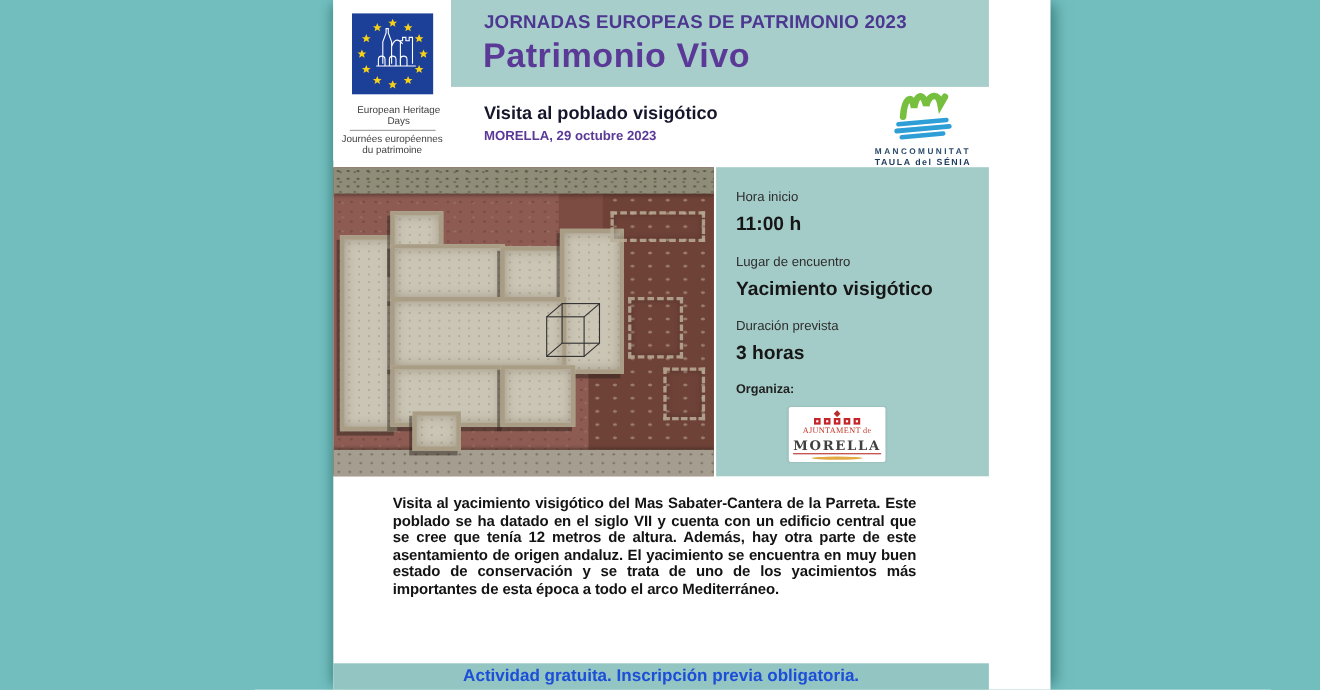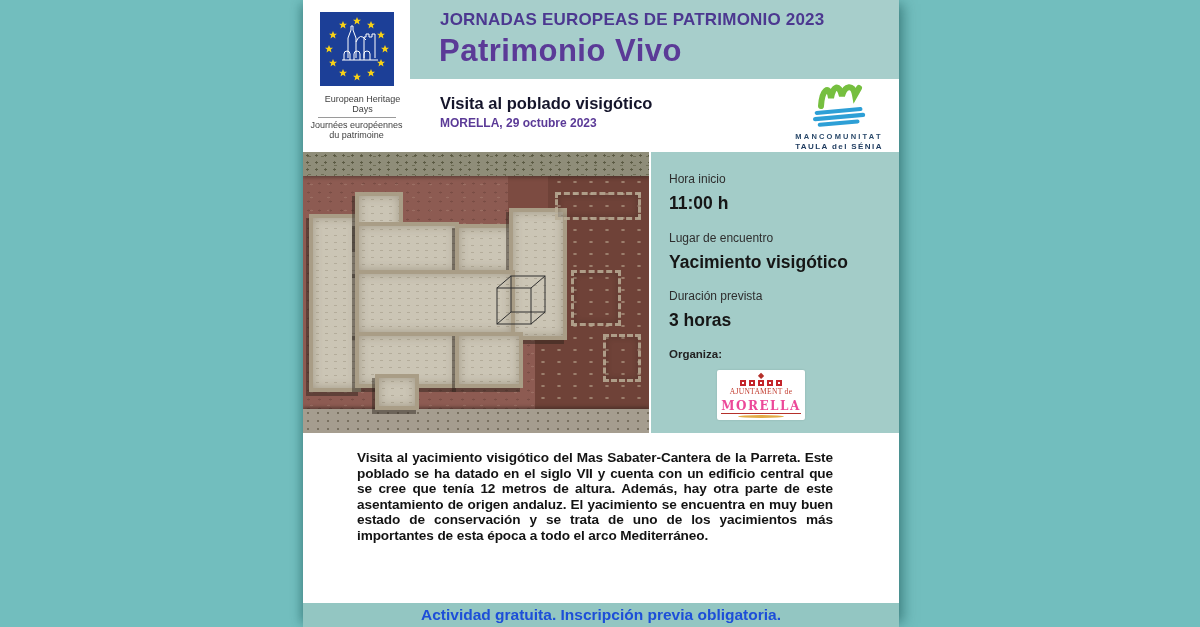--- a/index.html
+++ b/index.html
@@ -3,21 +3,21 @@
 <meta charset="utf-8">
 <style>
   html,body{margin:0;padding:0;}
   body{
     width:1200px;height:627px;overflow:hidden;
     background:#72bebe;
     font-family:"Liberation Sans", sans-serif;
     position:relative;
   }
   .poster{
-    position:absolute;left:303px;top:0;width:596px;height:627px;
+    position:absolute;left:303px;top:0;width:652px;height:627px;
     background:#ffffff;
     box-shadow:-6px 0 10px -4px rgba(10,70,70,.45), 8px 0 12px -4px rgba(10,70,70,.5);
   }
   
   .header-band{
     position:absolute;left:107px;top:0;width:489px;height:79px;
     background:#a7cecb;
   }
   .kicker{
     position:absolute;left:30px;top:10px;
@@ -108,21 +108,21 @@
     position:absolute;left:66px;top:218px;width:88px;height:48px;background:#fff;
     border-radius:2px;text-align:center;padding-top:2px;
     box-shadow:0 0 2px rgba(0,0,0,.15);
   }
   .crest-diamond{color:#b5302a;font-size:8px;line-height:7px;}
   .crest-row{display:flex;justify-content:center;gap:3px;margin-top:1px;}
   .crest-sq{width:6px;height:6px;background:#c4252b;position:relative;}
   .crest-sq::after{content:"";position:absolute;left:2px;top:2px;width:2px;height:2px;background:#fff;}
   .crest-t1{font-family:Liberation Serif, serif;font-size:7.5px;color:#c0392b;letter-spacing:.3px;margin-top:1px;white-space:nowrap;text-align:center;}
   .crest-t2{
-    font-family:"DejaVu Serif", serif;font-size:12px;font-weight:bold;color:#ec4899;
+    font-family:"DejaVu Serif", serif;font-size:12px;font-weight:bold;color:#404040;
     letter-spacing:1.5px;display:inline-block;border-bottom:1.5px solid #b5302a;line-height:13px;white-space:nowrap;
   }
   .crest-swoosh{width:46px;height:3px;background:#e2aa45;border-radius:50%;margin:1px auto 0 auto;}
   
   .description{
     position:absolute;left:54px;top:450px;width:476px;
     font-size:13.6px;font-weight:bold;color:#131313;
     line-height:15.6px;text-align:justify;letter-spacing:-0.1px;
   }
   .credit{

